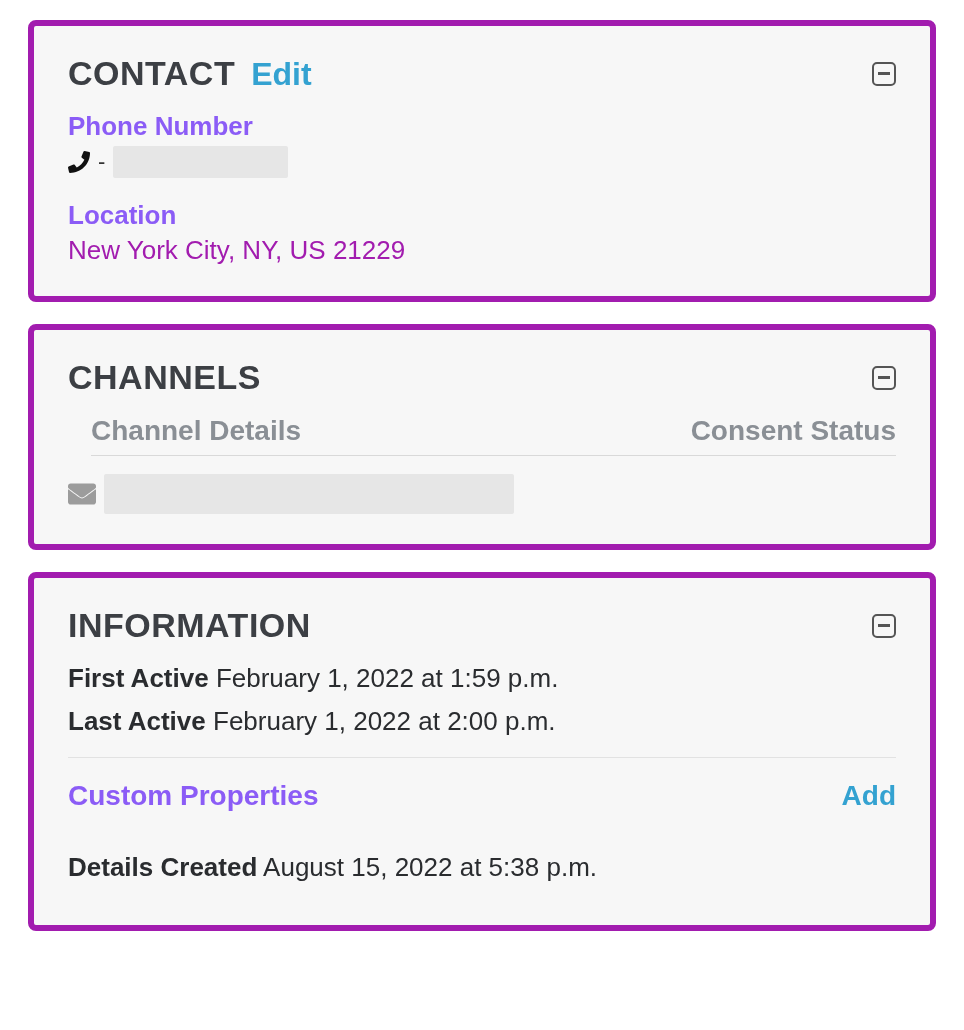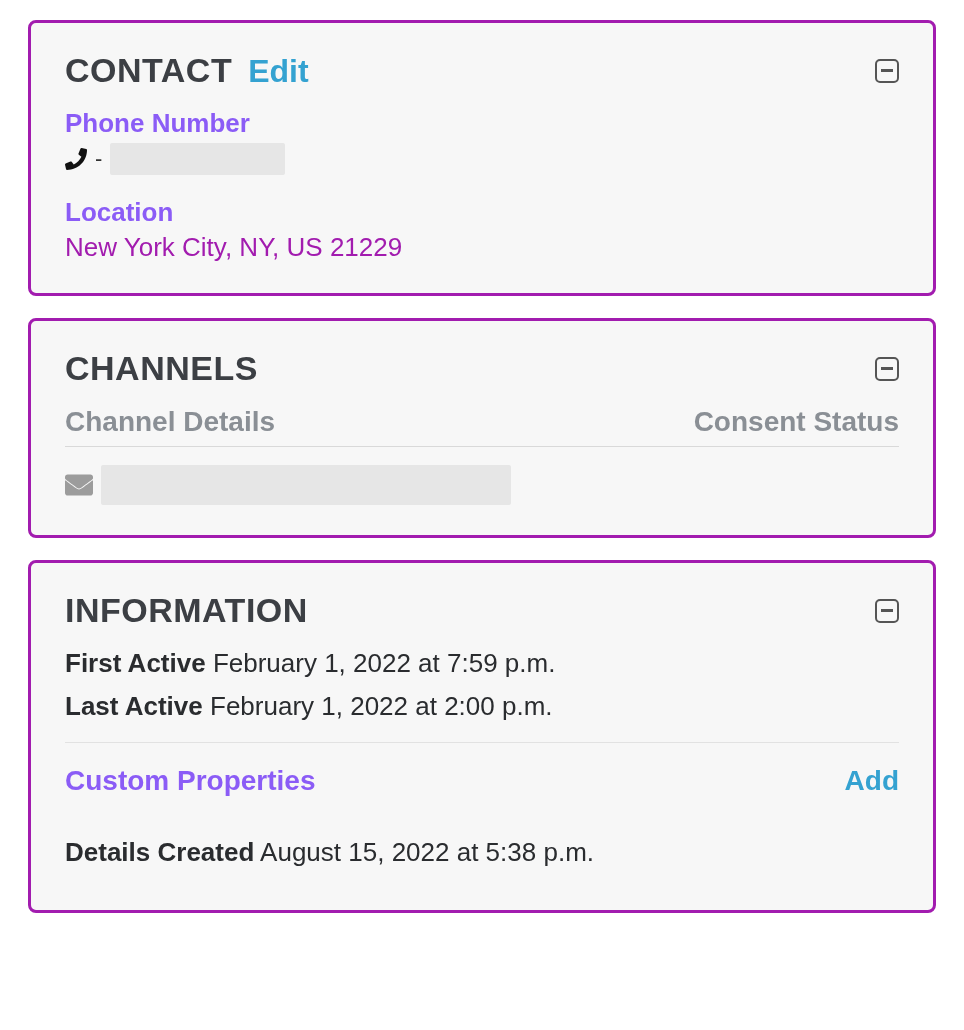--- a/index.html
+++ b/index.html
@@ -5,21 +5,21 @@
   * { box-sizing: border-box; margin: 0; padding: 0; }
   body {
     font-family: -apple-system, BlinkMacSystemFont, "Segoe UI", Helvetica, Arial, sans-serif;
     background: #ffffff;
     padding: 20px 28px;
     width: 964px;
     color: #333;
   }
   .panel {
     background: #f7f7f7;
-    border: 3px solid #a21caf;
+    border: 6px solid #a21caf;
     border-radius: 8px;
     padding: 28px 34px 30px 34px;
     margin-bottom: 22px;
   }
   .panel-header {
     display: flex;
     align-items: center;
     justify-content: space-between;
     margin-bottom: 18px;
   }
@@ -87,20 +87,21 @@
     color: #a21caf;
     font-weight: 400;
   }
   .columns-row {
     display: flex;
     justify-content: space-between;
     align-items: center;
     border-bottom: 1px solid #d9d9d9;
     padding-bottom: 8px;
     margin-bottom: 18px;
+    margin-left: 23px;
   }
   .col-head {
     font-size: 28px;
     font-weight: 600;
     color: #8a8f95;
   }
   .channel-row {
     display: flex;
     align-items: center;
     gap: 8px;
@@ -189,21 +190,21 @@
 <div class="panel">
   <div class="panel-header">
     <div class="panel-title-group">
       <span class="panel-title">INFORMATION</span>
     </div>
     <div class="collapse-btn"></div>
   </div>
 
   <div class="info-line">
     <span class="k">First Active</span> 
-    <span>February 1, 2022 at 7:59 p.m.</span>
+    <span>February 1, 2022 at 1:59 p.m.</span>
   </div>
   <div class="info-line">
     <span class="k">Last Active</span> 
     <span>February 1, 2022 at 2:00 p.m.</span>
   </div>
 
   <hr class="divider">
 
   <div class="custom-props-row">
     <span class="custom-props-label">Custom Properties</span>

